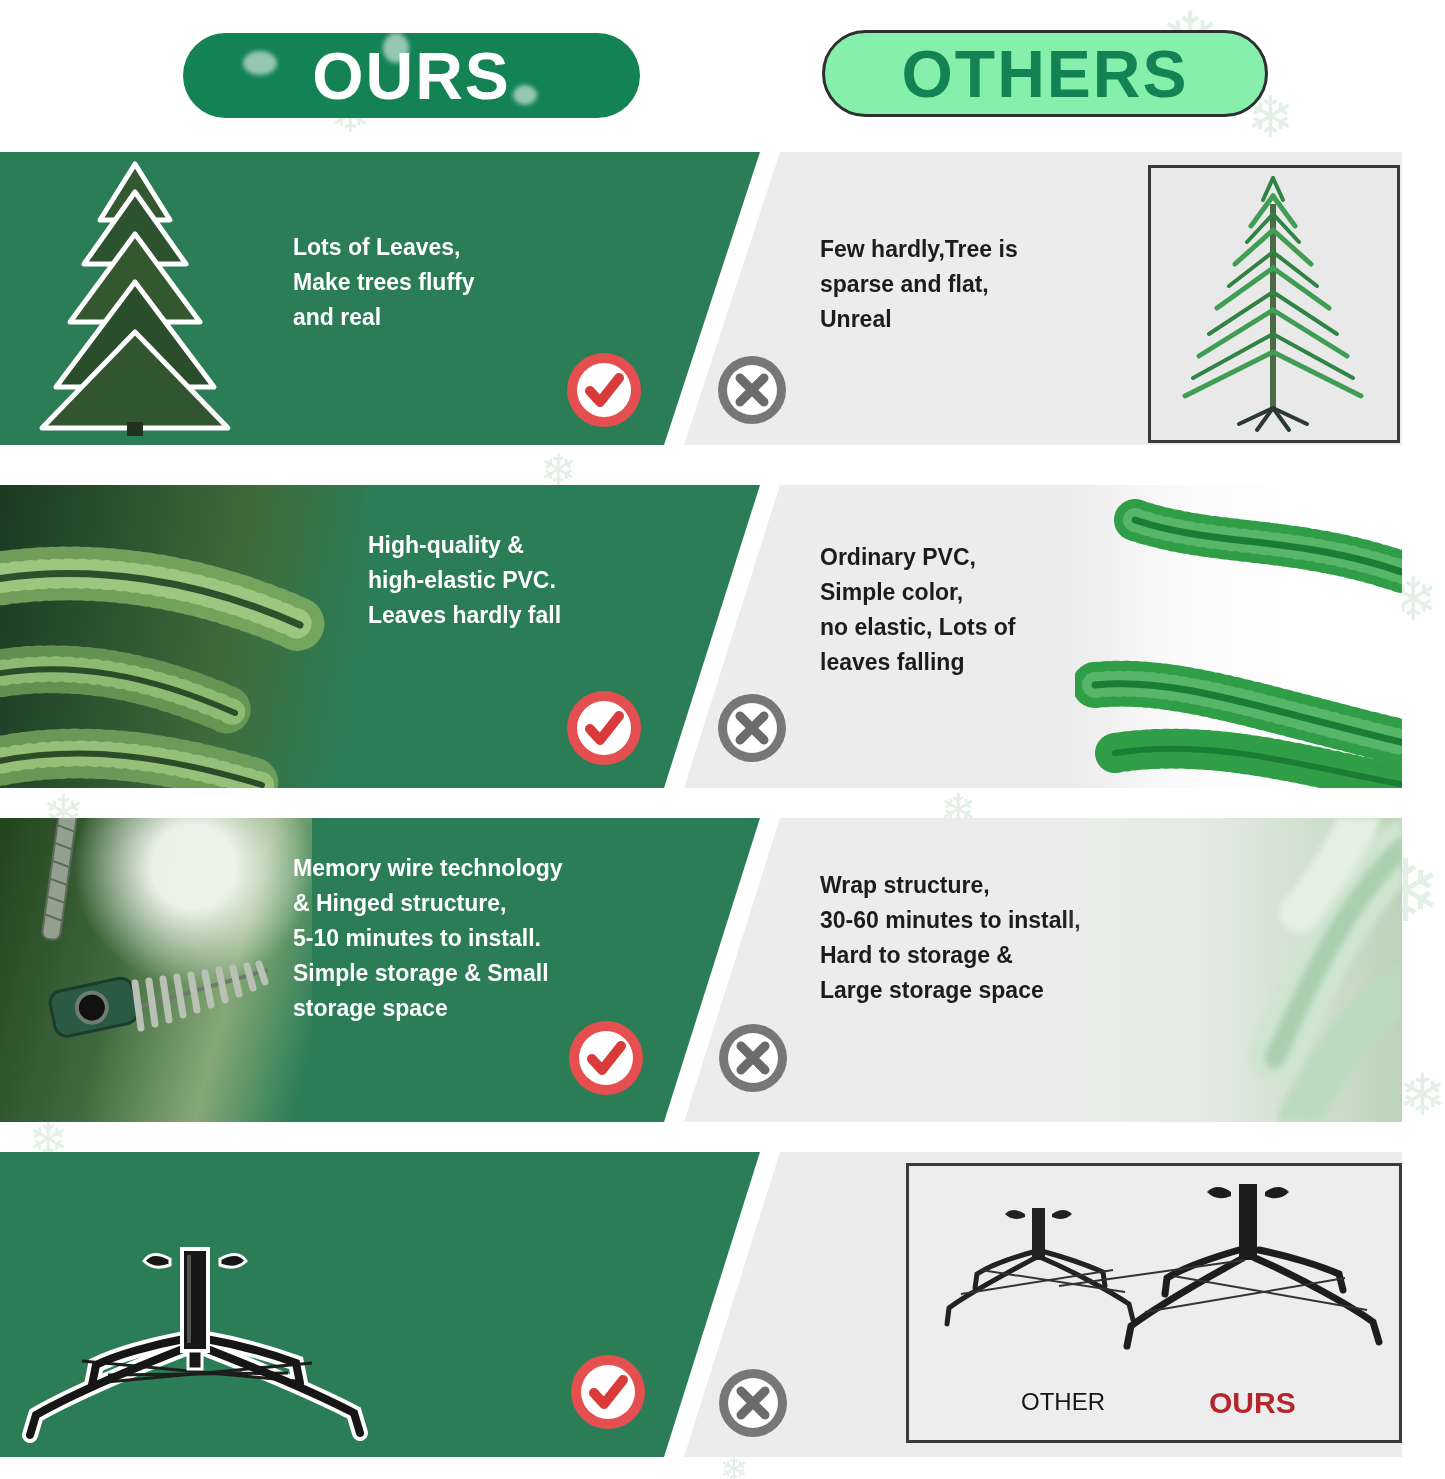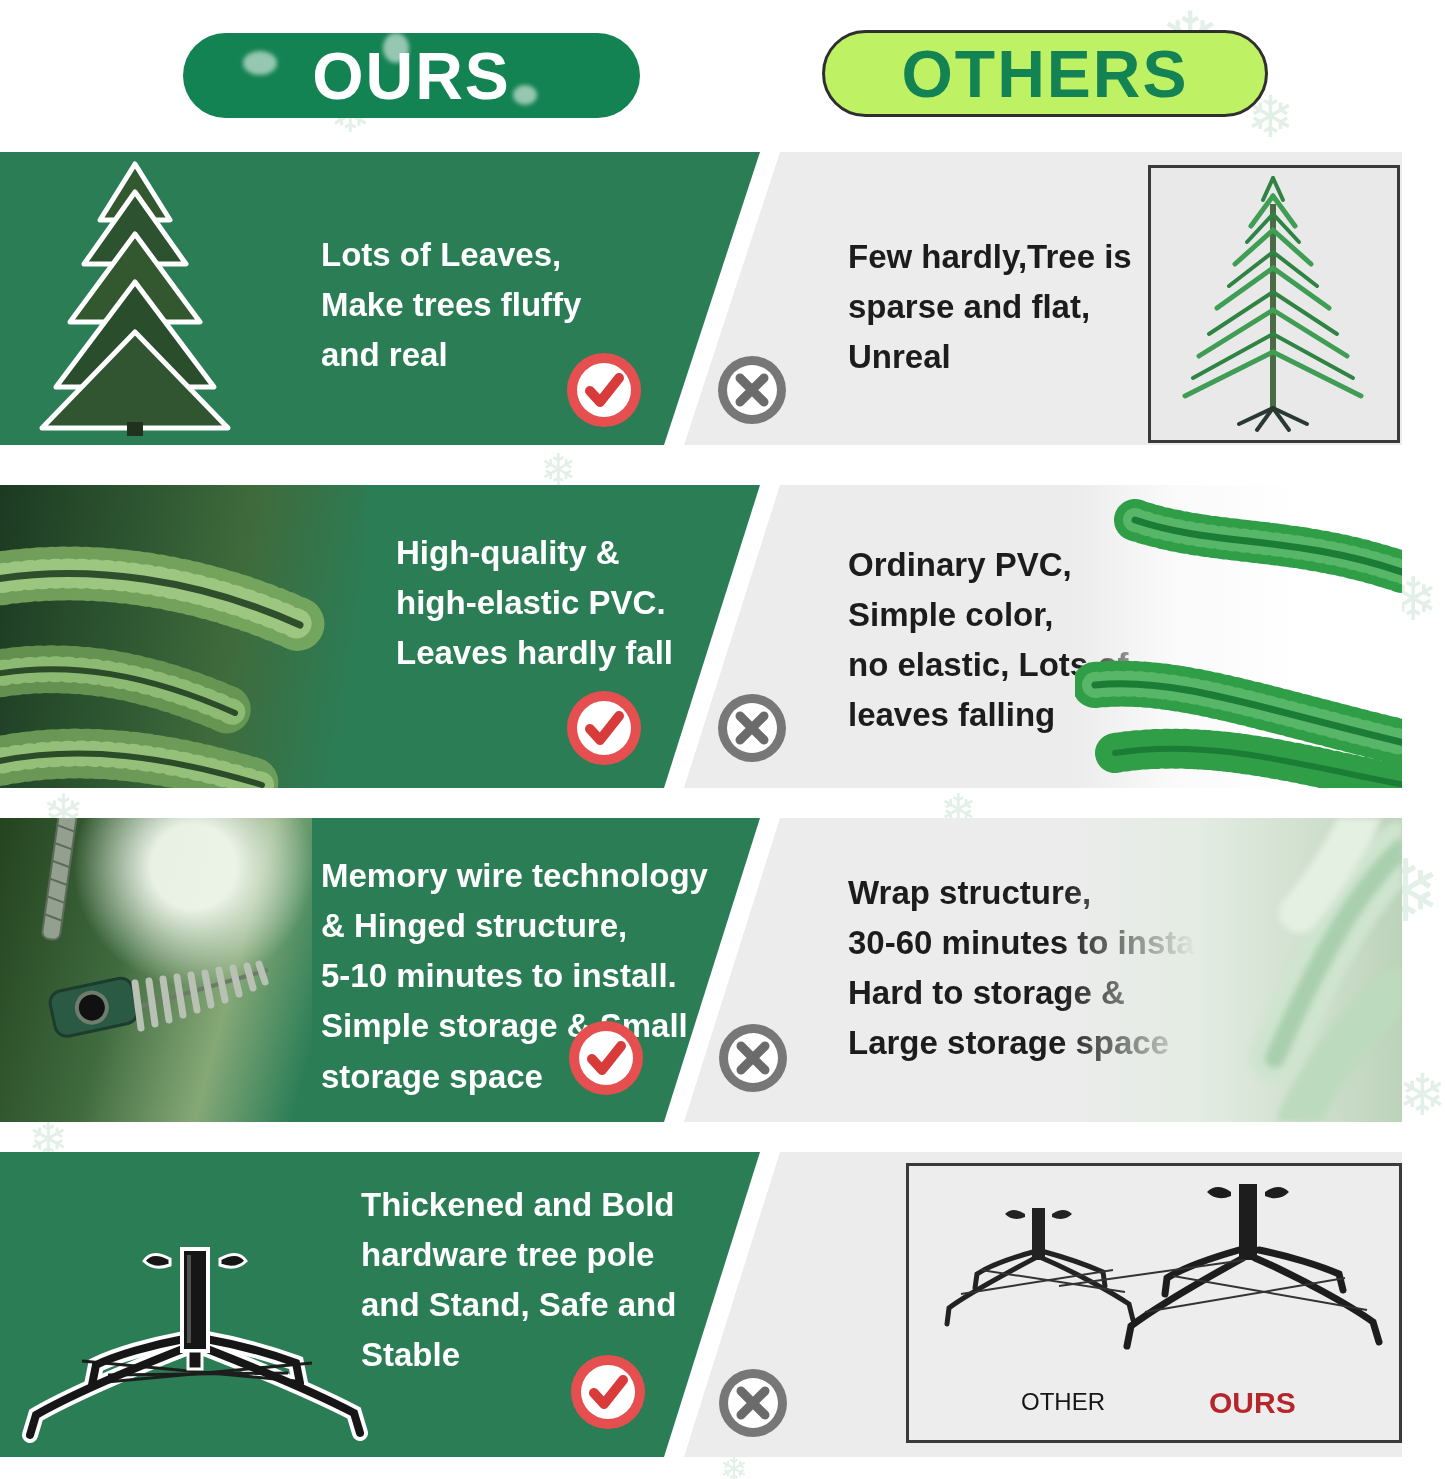--- a/index.html
+++ b/index.html
@@ -18,21 +18,21 @@
   
   .row{position:absolute;left:0;width:1445px;z-index:2;}
   .row1{top:152px;height:293px;}
   .row2{top:485px;height:303px;}
   .row3{top:818px;height:304px;}
   .row4{top:1152px;height:305px;}
   .green-panel{position:absolute;inset:0;
      clip-path:polygon(0 0,760px 0,664px 100%,0 100%);}
   .gray-panel{position:absolute;inset:0;background:#ececec;
      clip-path:polygon(780px 0,1402px 0,1402px 100%,684px 100%);}
-  .txt{position:absolute;white-space:pre-line;font-weight:bold;font-size:33px;line-height:1.52;margin-left:28px;}
+  .txt{position:absolute;white-space:pre-line;font-weight:bold;font-size:23px;line-height:1.52;}
   .txt-ours{color:#ffffff;}
   .txt-others{color:#1c1c1c;}
   .icon{position:absolute;}
   .imgbox{position:absolute;background:#e9e9e9;border:3px solid #3a3a3a;box-sizing:border-box;overflow:hidden;}
   .fronds{position:absolute;left:0;top:0;width:365px;height:100%;overflow:hidden;
      background:linear-gradient(100deg,#1c3a22 0%,#2e5631 35%,#3f6b3c 62%,rgba(43,125,86,0) 93%);}
   .hingebg{position:absolute;left:0;top:0;width:312px;height:100%;overflow:hidden;
      background:radial-gradient(circle at 62% 16%,rgba(242,248,238,.95) 0 42px,rgba(242,248,238,0) 120px),
                 linear-gradient(105deg,#24431f 0%,#3f6a3e 40%,#86a877 70%,rgba(43,125,86,0) 95%);}
   .tinsel{position:absolute;left:1075px;top:0;width:327px;height:100%;overflow:hidden;
@@ -60,21 +60,21 @@
 <span class="flake" style="left:28px;top:1116px;font-size:48px;">❄</span>
 <span class="flake" style="left:452px;top:1244px;font-size:42px;">❄</span>
 <span class="flake" style="left:720px;top:1452px;font-size:34px;">❄</span>
 
 <div class="pill pill-ours" style="background:#148353;">
   <span class="snowblob" style="left:60px;top:18px;width:34px;height:24px;"></span>
   <span class="snowblob" style="left:200px;top:0px;width:26px;height:30px;"></span>
   <span class="snowblob" style="left:330px;top:52px;width:24px;height:20px;"></span>
   <span>OURS</span>
 </div>
-<div class="pill pill-others" style="background:#bef264;color:#148353;">
+<div class="pill pill-others" style="background:#86efac;color:#148353;">
   <span>OTHERS</span>
 </div>
 
 <div class="row row1">
   <div class="green-panel" style="background:#2b7d56;"></div>
   <div class="gray-panel"></div>
 
   <svg class="abs" style="left:28px;top:8px;" width="215" height="278" viewBox="0 0 215 278">
     <g stroke="#ffffff" stroke-width="5" stroke-linejoin="round">
       <polygon points="107,4 142,60 72,60" fill="#33582f"></polygon>
@@ -330,24 +330,20 @@
       <path d="M172,92 C140,98 104,108 84,118 l-4,20"></path>
       <path d="M194,92 C228,98 262,108 284,116 l4,20"></path>
     </g>
     <path d="M158,12 q-18,-10 -26,2 q10,10 26,4 Z" fill="#161616" stroke="#ffffff" stroke-width="3"></path>
     <path d="M208,12 q18,-10 26,2 q-10,10 -26,4 Z" fill="#161616" stroke="#ffffff" stroke-width="3"></path>
     <rect x="170" y="2" width="26" height="102" fill="#161616" stroke="#ffffff" stroke-width="4"></rect>
     <rect x="176" y="104" width="14" height="18" fill="#161616" stroke="#ffffff" stroke-width="3"></rect>
     <rect x="175" y="8" width="4" height="88" fill="rgba(255,255,255,0.25)"></rect>
   </svg>
 
-  <div class="txt txt-ours" style="left:333px;top:28px;">Thickened and Bold
-hardware tree pole
-and Stand, Safe and
-Stable</div>
 
   <svg class="icon" style="left:570px;top:202px;" width="76" height="76" viewBox="0 0 76 76">
     <circle cx="38" cy="38" r="37" fill="#e64f4f"></circle>
     <circle cx="38" cy="38" r="27" fill="#ffffff"></circle>
     <path d="M24,39 L34,50 L53,26" fill="none" stroke="#d93b3b" stroke-width="10" stroke-linecap="round" stroke-linejoin="round"></path>
   </svg>
   <svg class="icon" style="left:718px;top:216px;" width="70" height="70" viewBox="0 0 70 70">
     <circle cx="35" cy="35" r="34" fill="#777777"></circle>
     <circle cx="35" cy="35" r="25" fill="#ffffff"></circle>
     <path d="M23,23 L47,47 M47,23 L23,47" stroke="#6b6b6b" stroke-width="9" stroke-linecap="round"></path>

